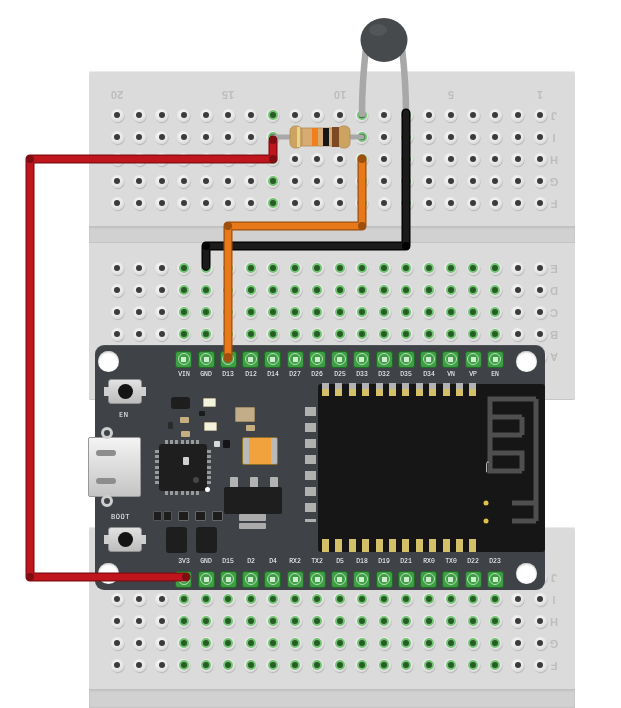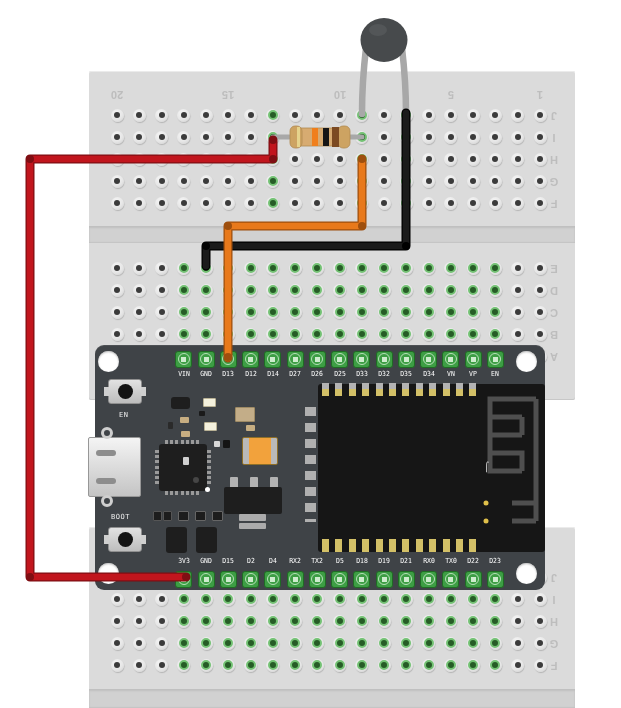--- a/index.html
+++ b/index.html
@@ -462,21 +462,21 @@
 
     <svg class="abs" style="left:0;top:0;" width="450" height="245" viewBox="0 0 450 245">
       <g stroke="#4f4f4f" stroke-width="5" fill="none">
         <path d="M441,54 H395 V72 H427 M395,72 V90 H427 M427,72 V90 M395,90 V108 H427 V126 M395,108 V126 H427 M441,54 V176 M441,158 H417 M441,176 H417"></path>
       </g>
       <circle cx="391" cy="158" r="2.5" fill="#e0c04a"></circle>
       <circle cx="391" cy="176" r="2.5" fill="#e0c04a"></circle>
       <text x="389" y="125" font-size="9" fill="#cccccc" font-family="DejaVu Sans Mono, monospace">⌠</text>
     </svg>
 
-    <div id="pins" class="abs" style="left:0;top:0;width:450px;height:245px;">
+    <div id="pins" class="abs" style="left:0;top:0;width:450px;height:245px;font-family:Liberation Mono, monospace;">
         <div class="pin" style="left: 80.34px; top: 5.5px;"></div>
         <div class="pinlab" style="left: 75.84px; top: 25px;">VIN</div>
         <div class="pin" style="left: 102.6px; top: 5.5px;"></div>
         <div class="pinlab" style="left: 98.1px; top: 25px;">GND</div>
         <div class="pin" style="left: 124.86px; top: 5.5px;"></div>
         <div class="pinlab" style="left: 120.36px; top: 25px;">D13</div>
         <div class="pin" style="left: 147.12px; top: 5.5px;"></div>
         <div class="pinlab" style="left: 142.62px; top: 25px;">D12</div>
         <div class="pin" style="left: 169.38px; top: 5.5px;"></div>
         <div class="pinlab" style="left: 164.88px; top: 25px;">D14</div>

